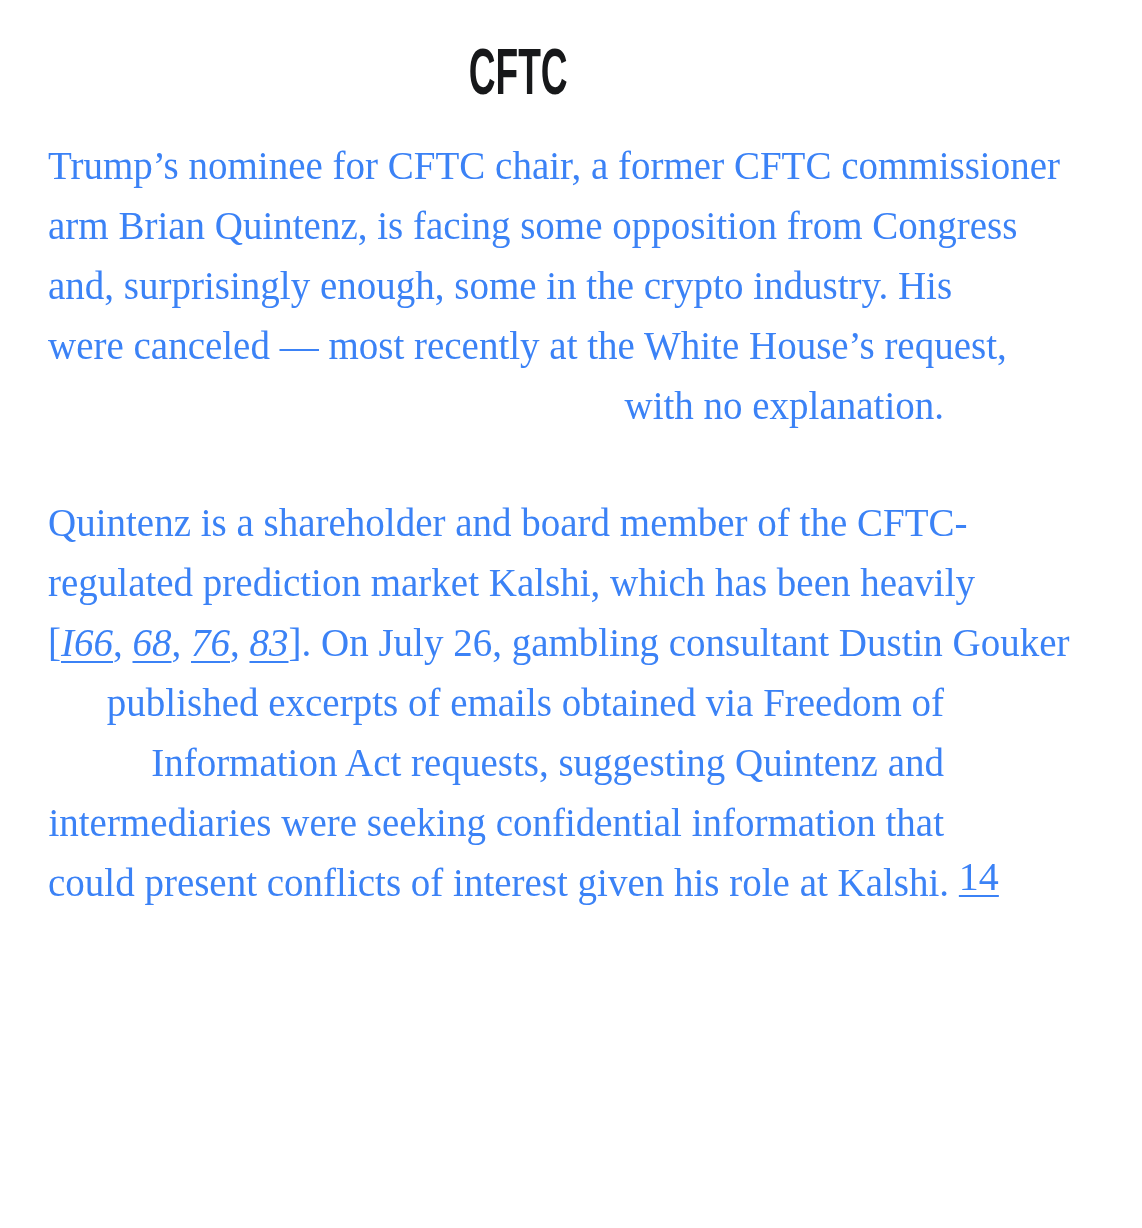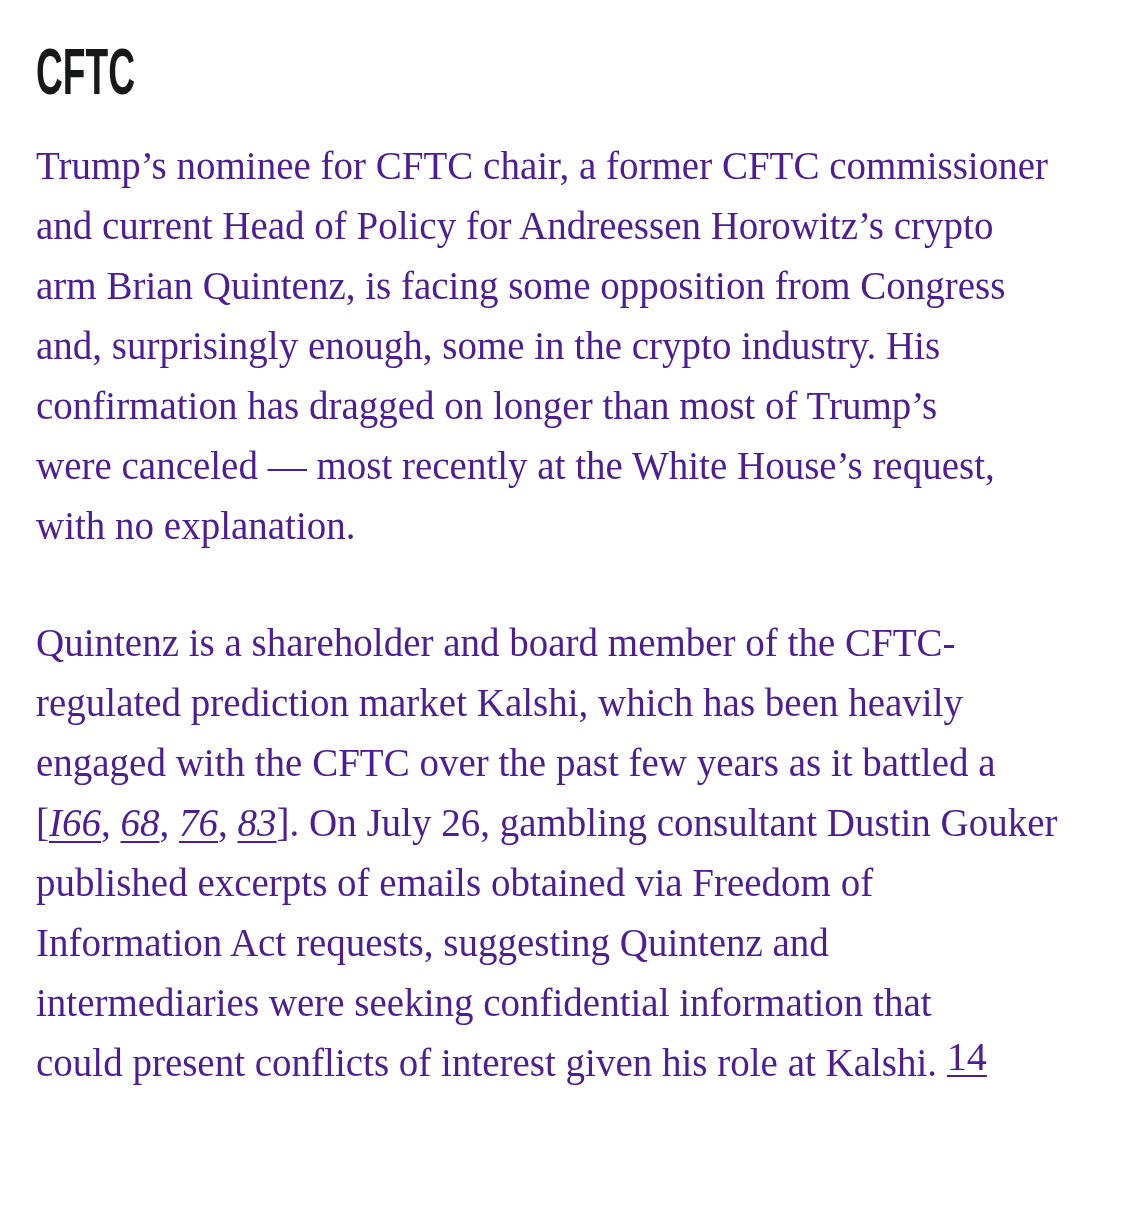--- a/index.html
+++ b/index.html
@@ -7,40 +7,41 @@
     margin: 0;
     padding: 0;
     width: 1142px;
     height: 1228px;
     background: #ffffff;
     overflow: hidden;
   }
   main.article {
     width: 980px;
     height: 1228px;
-    padding: 40px 36px 0 36px;
+    padding: 40px 36px 0 48px;
     font-family: "Liberation Serif", serif;
     color: #1b1b1b;
+    text-align: right;
   }
   h1.section-heading {
     margin: 0 0 32px 0;
     font-family: "Liberation Sans", sans-serif;
     font-weight: 700;
     font-size: 64px;
     line-height: 64px;
     color: #17181a;
     transform: scaleX(0.58);
     transform-origin: left center;
     white-space: pre;
   }
   .article-body p {
     margin: 0 0 57px 0;
     font-size: 39px;
     line-height: 60px;
-    color: #4c1d95;
+    color: #3b82f6;
   }
   .article-body p:last-child { margin-bottom: 0; }
   .line {
     display: block;
     white-space: pre;
   }
   a.citation-link {
     color: inherit;
     font-style: italic;
     text-decoration-thickness: 2px;
@@ -57,31 +58,28 @@
   }
 </style>
 </head>
 <body>
 
 <main class="article">
   <h1 class="section-heading">CFTC</h1>
   <div class="article-body">
       <p>
         <span class="line"><span>Trump’s nominee for CFTC chair, a former CFTC commissioner</span></span>
-        <span class="line"><span>and current Head of Policy for Andreessen Horowitz’s crypto</span></span>
         <span class="line"><span>arm Brian Quintenz, is facing some opposition from Congress</span></span>
         <span class="line"><span>and, surprisingly enough, some in the crypto industry. His</span></span>
-        <span class="line"><span>confirmation has dragged on longer than most of Trump’s</span></span>
         <span class="line"><span>were canceled — most recently at the White House’s request,</span></span>
         <span class="line"><span>with no explanation.</span></span>
       </p>
       <p>
         <span class="line"><span>Quintenz is a shareholder and board member of the CFTC-</span></span>
         <span class="line"><span>regulated prediction market Kalshi, which has been heavily</span></span>
-        <span class="line"><span>engaged with the CFTC over the past few years as it battled a</span></span>
         <span class="line"><span>[</span><a href="#" class="citation-link">I66</a><span>, </span><a href="#" class="citation-link">68</a><span>, </span><a href="#" class="citation-link">76</a><span>, </span><a href="#" class="citation-link">83</a><span>]. On July 26, gambling consultant Dustin Gouker</span></span>
         <span class="line"><span>published excerpts of emails obtained via Freedom of</span></span>
         <span class="line"><span>Information Act requests, suggesting Quintenz and</span></span>
         <span class="line"><span>intermediaries were seeking confidential information that</span></span>
         <span class="line"><span>could present conflicts of interest given his role at Kalshi. </span><a href="#" class="footnote-ref">14</a></span>
       </p>
     </div>
 </main>
 
 </body></html>

